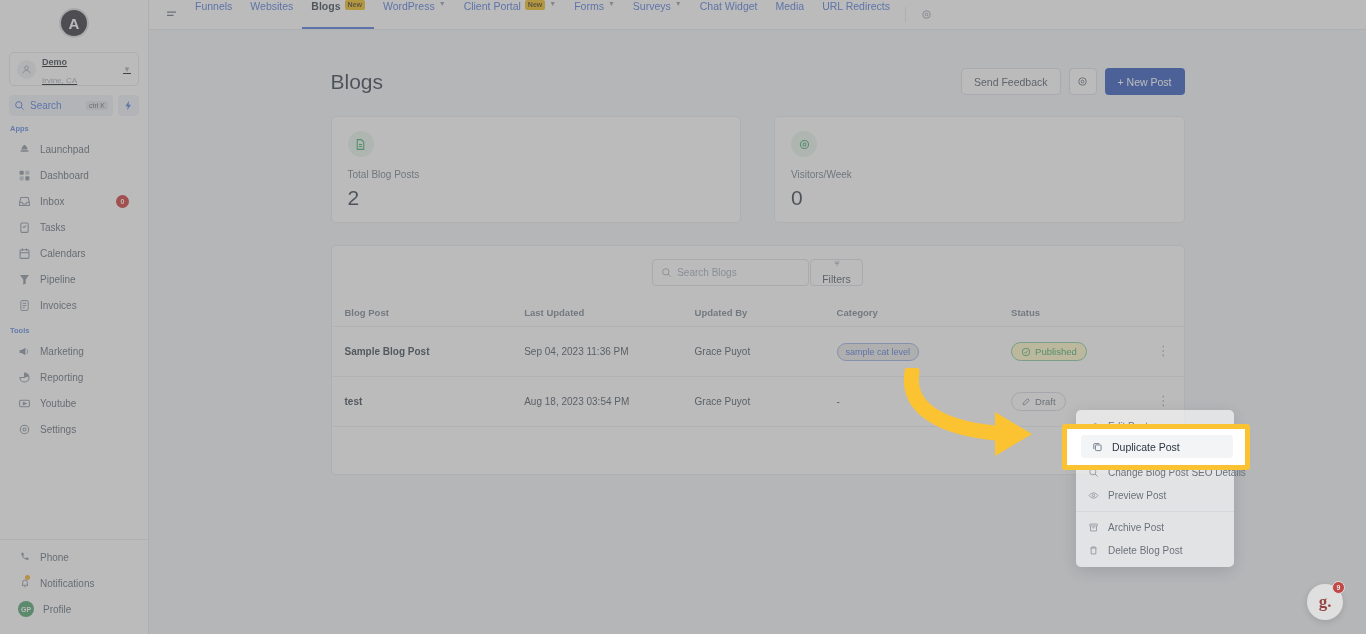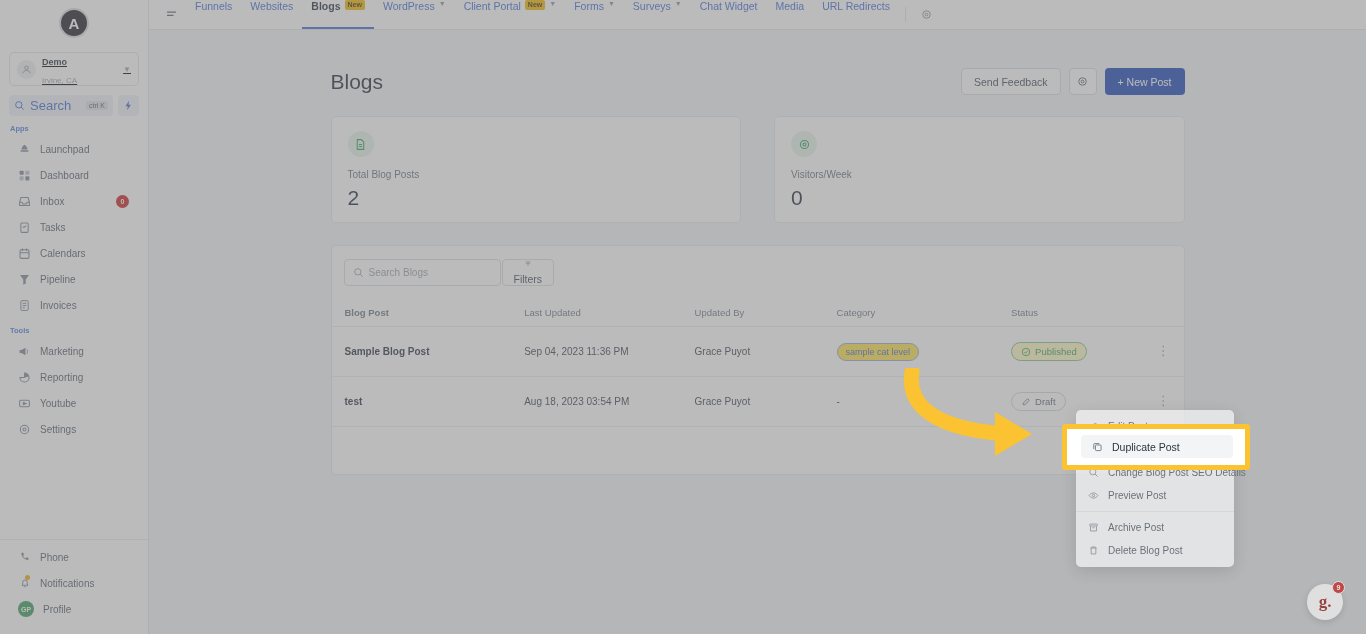--- a/index.html
+++ b/index.html
@@ -37,21 +37,21 @@
   .loc-text { flex: 1; line-height: 1.1; overflow: hidden; }
   .loc-name { font-size: 9px; color: #1f2933; font-weight: bold; white-space: nowrap; }
   .loc-sub { font-size: 8px; color: #98a2b0; white-space: nowrap; }
   .chev { color: #98a2b0; font-size: 8px; }
 
   .search-row { display: flex; gap: 5px; margin: 9px 9px 0 9px; align-items: center; }
   .search-box {
     flex: 1; height: 21px; background: #eef1f6; border-radius: 4px;
     display: flex; align-items: center; padding: 0 5px; gap: 5px;
   }
-  .search-box .lbl { font-size: 13px; color: #3d6ad6; flex: 1; }
+  .search-box .lbl { font-size: 10px; color: #3d6ad6; flex: 1; }
   .kbd {
     font-size: 7px; background: #dbe0e8; color: #55606e;
     border-radius: 2px; padding: 1px 3px; font-family: "Liberation Sans", sans-serif;
   }
   .bolt-btn {
     width: 21px; height: 21px; background: #eef1f6; border-radius: 4px;
     display: flex; align-items: center; justify-content: center; color: #3d6ad6;
   }
 
   .nav-group-label {
@@ -129,49 +129,49 @@
     width: 26px; height: 26px; border-radius: 50%; background: #e6f5ec;
     display: flex; align-items: center; justify-content: center; color: #2e9e5b;
   }
   .stat-label { font-size: 10px; color: #63707f; margin-top: 12px; }
   .stat-value { font-size: 21px; color: #1b2535; margin-top: 6px; }
 
   .table-card {
     background: #fff; border: 1px solid #e6e8ec; border-radius: 5px;
     margin-top: 22px; overflow: hidden;
   }
-  .table-toolbar { display: flex; justify-content: flex-start; gap: 1px; padding: 13px 12px; }
+  .table-toolbar { display: flex; justify-content: center; gap: 1px; padding: 13px 12px; }
   .search-blogs {
     width: 157px; height: 27px; border: 1px solid #d7dbe2; border-radius: 4px;
     display: flex; align-items: center; gap: 5px; padding: 0 8px;
     font-size: 10px; color: #98a2b0;
   }
   .filters-btn {
     height: 27px; padding: 0 11px; border: 1px solid #d7dbe2; border-radius: 4px;
     display: flex; align-items: center; gap: 6px; font-size: 10.5px; color: #3c4756; flex-direction: column;
   }
   table { width: 100%; border-collapse: collapse; }
   thead th {
-    text-align: left; font-size: 9.5px; color: #6a7585; font-weight: normal;
+    text-align: left; font-size: 9.5px; color: #6a7585; font-weight: bold;
     padding: 8px 0 8px 0; border-bottom: 1px solid #ebedf1;
   }
   tbody td {
     font-size: 10px; color: #37424f; padding: 15px 0;
     border-bottom: 1px solid #ebedf1;
   }
   .c1 { padding-left: 13px !important; width: 190px; font-weight: bold; }
   .c2 { width: 168px; }
   .c3 { width: 140px; }
   .c4 { width: 172px; }
   .c5 { width: 130px; }
   .c6 { width: 40px; text-align: center; }
   tbody td.c1 { font-weight: bold; color: #26313f; }
   .pill-cat {
     display: inline-block; border: 1px solid #8fa8e0; color: #3d6ad6;
-    background: #fde047; border-radius: 10px; font-size: 9px; padding: 3px 8px;
+    background: #e5e5e5; border-radius: 10px; font-size: 9px; padding: 3px 8px;
   }
   .pill-status {
     display: inline-flex; align-items: center; gap: 4px; border-radius: 11px;
     font-size: 9.5px; padding: 3px 9px; border: 1px solid;
   }
   .pill-published { color: #2e9e5b; border-color: #76c494; background: #fef9c3; }
   .pill-draft { color: #5a6472; border-color: #cfd5dd; background: #fff; }
   .kebab { color: #98a2b0; font-size: 13px; line-height: 0.55; letter-spacing: 0; }
   .table-foot { height: 47px; display: flex; align-items: center; justify-content: flex-end; padding-right: 18px; gap: 12px; }
   .pg-link { font-size: 10px; color: #6a7585; }

